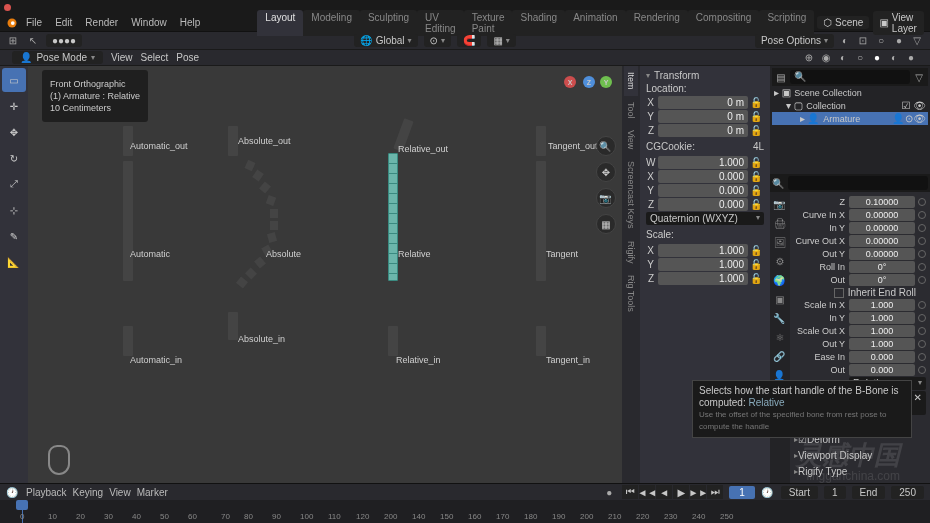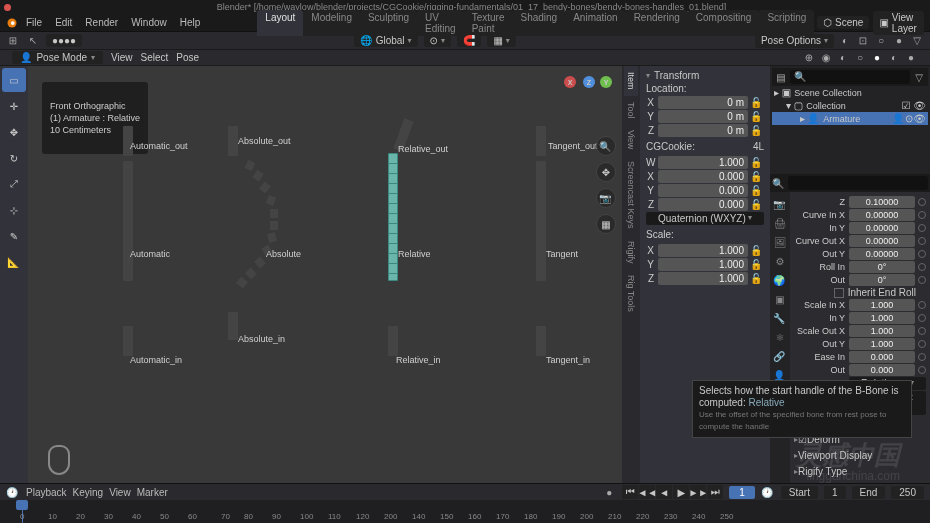--- a/index.html
+++ b/index.html
@@ -17,21 +17,21 @@
 .subbar { height:18px; background:#29292e; display:flex; align-items:center; padding:0 6px; gap:6px; border-bottom:1px solid #1a1a1a; }
 .ico { width:14px; height:14px; display:inline-flex; align-items:center; justify-content:center; color:#aaa; }
 .ico svg { width:12px; height:12px; }
 .modebar { height:16px; background:#29292e; display:flex; align-items:center; padding:0 12px; gap:8px; border-bottom:1px solid #1a1a1a; }
 .modebar .sel { background:#222; padding:1px 8px; border-radius:3px; display:flex; align-items:center; gap:4px; }
 .main { position:relative; display:flex; height:calc(523px - 14px - 18px - 18px - 16px - 40px); }
 .lefttools { width:28px; background:#32323a; display:flex; flex-direction:column; align-items:center; padding-top:2px; gap:2px; }
 .tbtn { width:24px; height:24px; display:flex; align-items:center; justify-content:center; border-radius:3px; color:#ccc; }
 .tbtn.active { background:#4772b3; }
 .viewport { flex:1; background:#393939; position:relative; overflow:hidden; }
-.hdr-overlay { position:absolute; top:4px; left:14px; background:rgba(0,0,0,.45); padding:18px 8px; border-radius:3px; line-height:12px;margin-top:12px; }
+.hdr-overlay { position:absolute; top:4px; left:14px; background:rgba(0,0,0,.45); padding:8px 8px; border-radius:3px; line-height:12px; }
 .hdr-overlay div { font-size:9px; color:#ccc; }
 .bone-label { position:absolute; font-size:9px; color:#d0d0d0; }
 .bone-seg { position:absolute; width:10px; background:#444; border-radius:1px; }
 .bone-seg.rel { background:#6bb6ab; border:1px solid #3a8a80; }
 .mouse-ico { position:absolute; bottom:8px; left:20px; width:22px; height:30px; border:2px solid #888; border-radius:10px 10px 12px 12px; }
 .axisgizmo { position:absolute; top:10px; right:8px; width:50px; height:50px; }
 .axisgizmo .ball { position:absolute; width:12px; height:12px; border-radius:50%; display:flex; align-items:center; justify-content:center; font-size:7px; font-weight:bold; }
 .viewport-icons-right { position:absolute; right:6px; top:70px; display:flex; flex-direction:column; gap:6px; }
 .vico { width:20px; height:20px; background:#2a2a2a; border-radius:50%; display:flex; align-items:center; justify-content:center; color:#ccc; border:1px solid #444; }
 .verttabs { width:18px; background:#29292e; display:flex; flex-direction:column; align-items:center; }
@@ -54,21 +54,21 @@
 .props-tabs { width:20px; background:#232326; display:flex; flex-direction:column; padding-top:4px; gap:3px; align-items:center; }
 .props-tabs .pt { width:16px; height:16px; display:flex; align-items:center; justify-content:center; color:#888; border-radius:2px; }
 .props-tabs .pt.active { background:#4772b3; color:#fff; }
 .props-body { flex:1; background:#2b2b30; padding:3px 4px; overflow:hidden; }
 .prow { display:flex; align-items:center; margin:1px 0; }
 .prow .plbl { width:55px; text-align:right; padding-right:4px; font-size:9px; color:#ccc; }
 .prow .pval { flex:1; background:#555; padding:1px 4px; border-radius:2px; text-align:center; font-size:9px; color:#eee; }
 .prow .dot { width:8px; height:8px; border:1px solid #666; border-radius:50%; margin-left:3px; }
 .prow.hdr { color:#bbb; padding:2px 0; }
 .prow .check { width:10px; height:10px; border:1px solid #666; margin-right:4px; }
-.dropdown { flex:1; background:#1a1a1a; padding:1px 12px; border-radius:2px; font-size:9px; display:flex; justify-content:space-between; }
+.dropdown { flex:1; background:#1a1a1a; padding:1px 4px; border-radius:2px; font-size:9px; display:flex; justify-content:space-between; }
 .tooltip { position:absolute; right:18px; bottom:85px; width:220px; background:#1a1a1a; border:1px solid #444; padding:4px 6px; font-size:9px; line-height:12px; z-index:10; }
 .tooltip .tt-hi { color:#ccc; }
 .tooltip .tt-lo { color:#777; font-size:8px; }
 .bottom { height:40px; background:#29292e; border-top:1px solid #111; display:flex; flex-direction:column; }
 .timeline-hdr { height:16px; display:flex; align-items:center; padding:0 6px; gap:6px; }
 .timeline-hdr .ti { color:#bbb; }
 .playback { display:flex; gap:1px; margin-left:auto; }
 .playback .pb { width:16px; height:14px; background:#222; display:flex; align-items:center; justify-content:center; }
 .frameinp { background:#4772b3; padding:1px 10px; border-radius:2px; color:#fff; }
 .pill2 { background:#222; padding:1px 8px; border-radius:2px; }
@@ -78,21 +78,20 @@
 .timeline .cursor::before { content:""; position:absolute; top:0; left:-6px; width:12px; height:10px; background:#4772b3; border-radius:2px; }
 .watermark { position:absolute; right:30px; bottom:50px; opacity:.15; font-size:26px; font-style:italic; font-weight:bold; pointer-events:none; }
 .watermark-sub { position:absolute; right:30px; bottom:40px; opacity:.15; font-size:12px; pointer-events:none; }
 .chev { font-size:8px; color:#888; }
 </style>
 </head>
 <body>
 
 <div class="titlebar">
   <span class="close-dot"></span>
-  <span class="title">Blender* [/home/waylow/blender/projects/CGCookie/rigging-fundamentals/01_17_bendy-bones/bendy-bones-handles_01.blend]</span>
 </div>
 
 <div class="topmenu">
   <span class="ico">
       <svg viewBox="0 0 16 16">
         <circle cx="8" cy="8" r="6" fill="#e87d0d"></circle>
         <circle cx="9" cy="8" r="2.5" fill="#fff"></circle>
       </svg>
     </span>
   <span class="mi">File</span>

